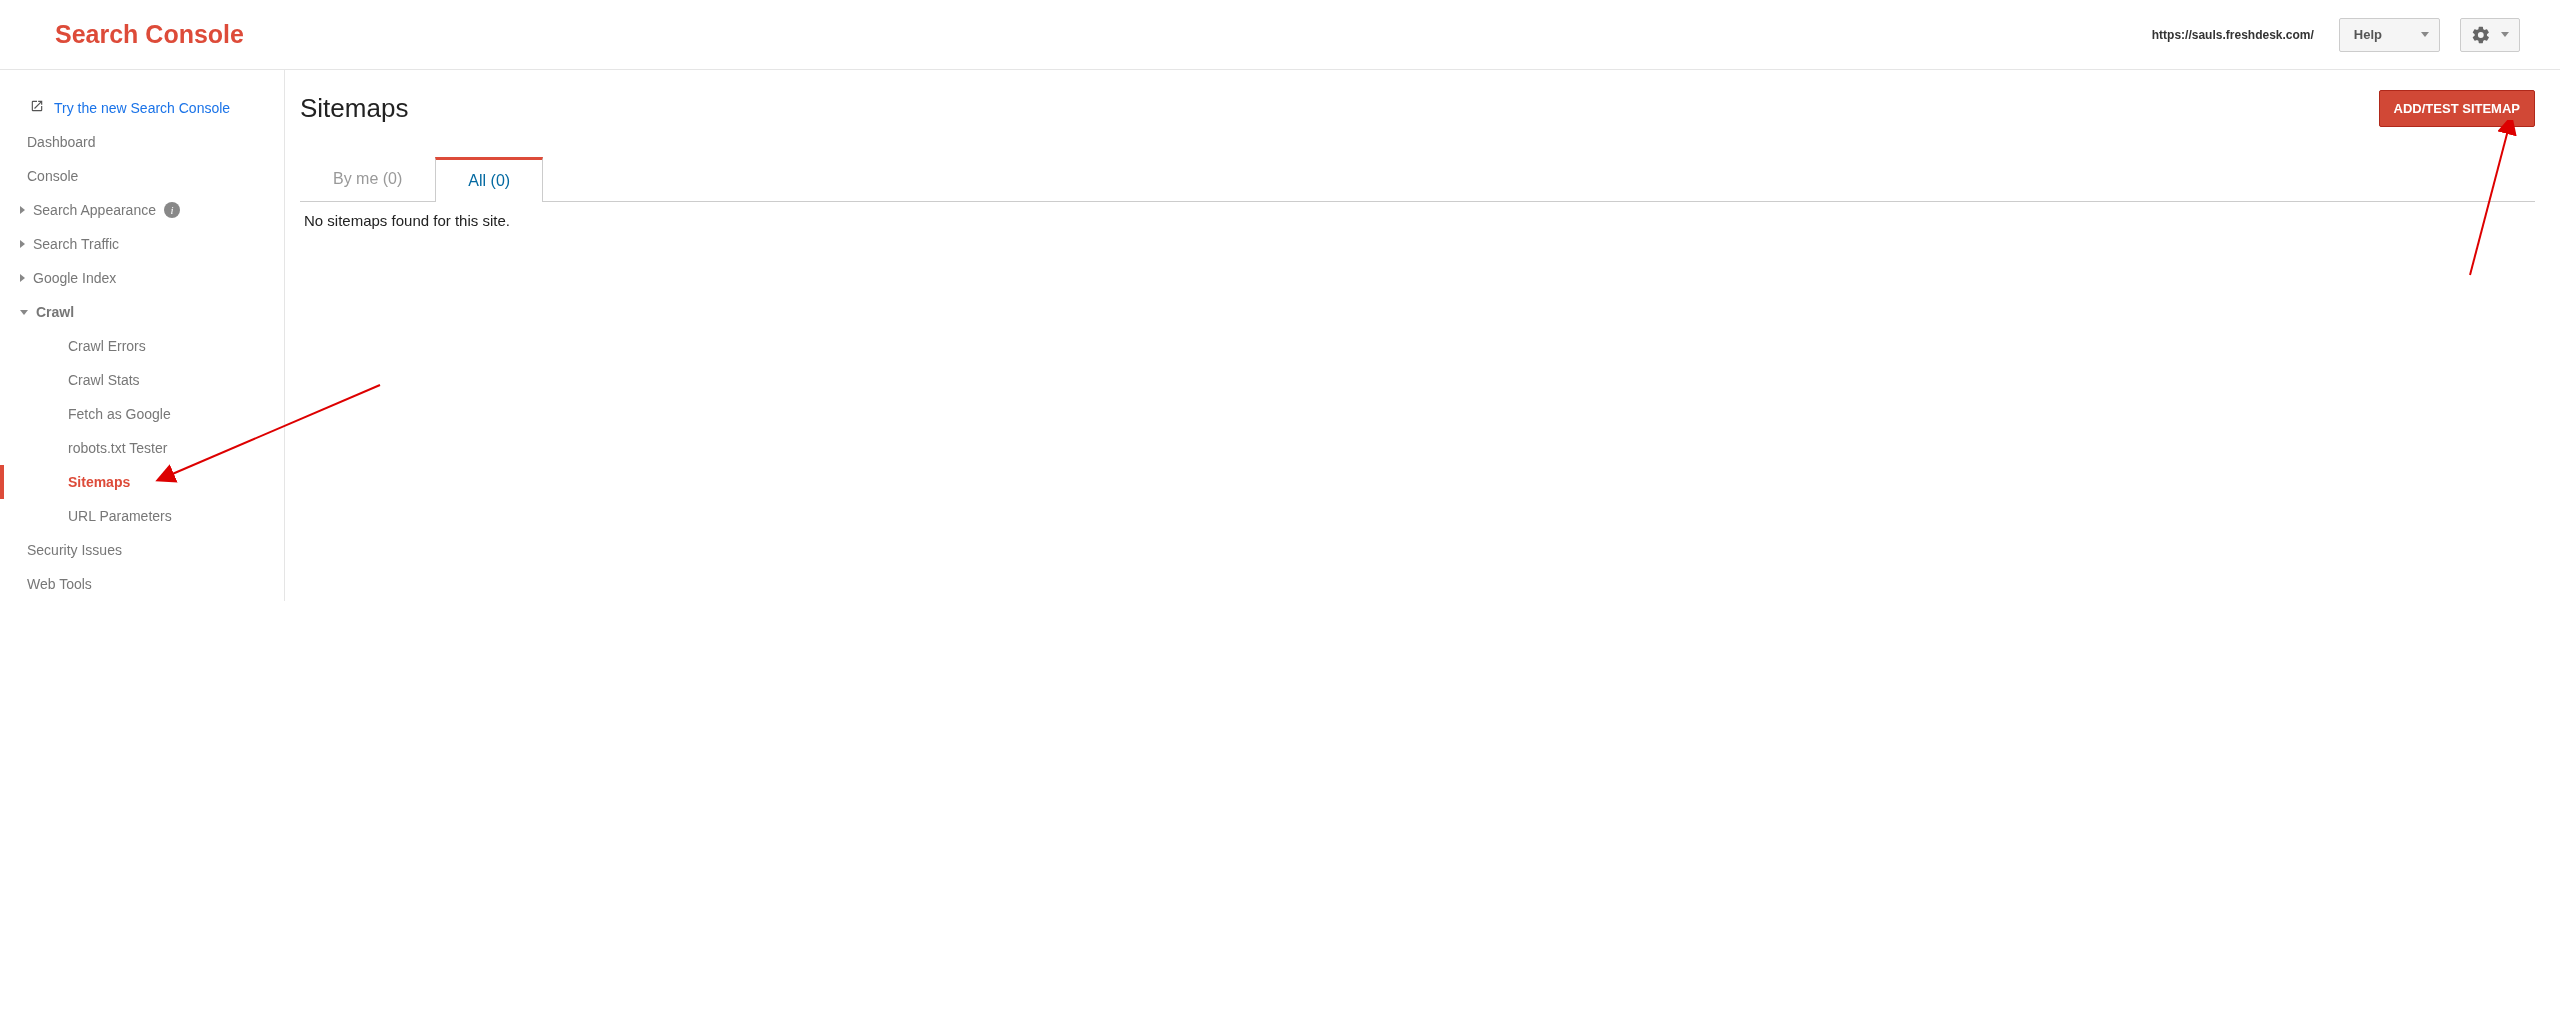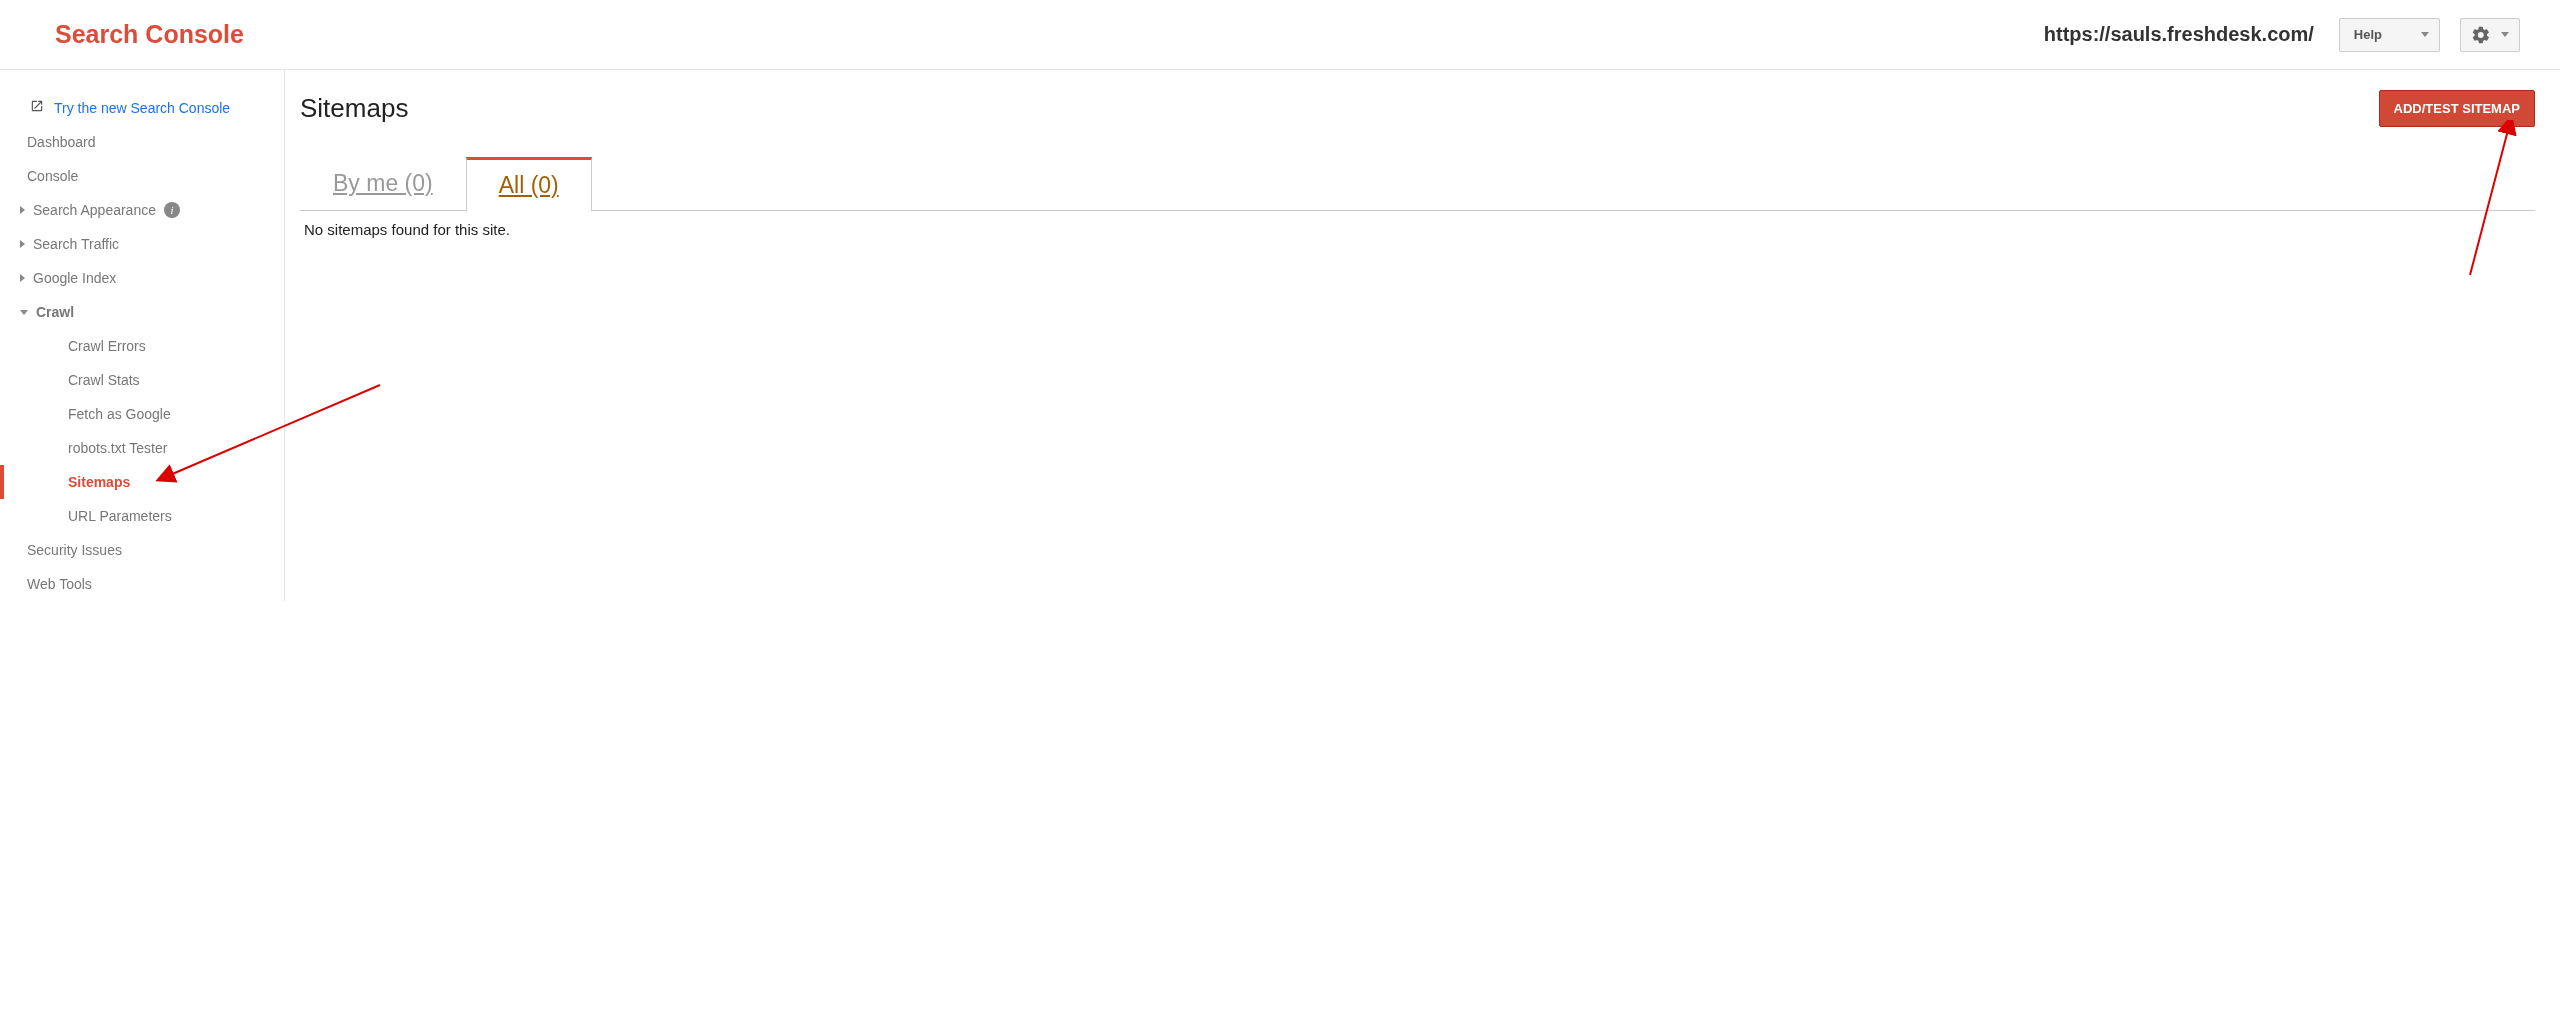--- a/index.html
+++ b/index.html
@@ -6,21 +6,21 @@
     body { font-family: Arial, Helvetica, sans-serif; font-size: 14px; color: #333; background: #fff; width: 2560px; }
     .header {
       display: flex;
       align-items: center;
       padding: 10px 40px 10px 55px;
       border-bottom: 1px solid #e5e5e5;
       height: 70px;
     }
     .logo { color: #dd4b39; font-size: 25px; font-weight: 700; flex: 0 0 auto; }
     .header-spacer { flex: 1; }
-    .property-url { font-weight: bold; font-size: 20px; margin-right: 25px; }
+    .property-url { font-weight: bold; font-size: 12px; margin-right: 25px; }
     .help-btn {
       display: inline-flex; align-items: center;
       background: #f5f5f5; border: 1px solid #ccc; border-radius: 2px;
       height: 34px; padding: 0 10px 0 14px; cursor: pointer;
       font-size: 13px; font-weight: bold; color: #555; margin-right: 20px; gap: 29px;
     }
     .help-btn .tri { margin-left: 10px; }
     .gear-btn {
       display: inline-flex; align-items: center; justify-content: center;
       background: #f5f5f5; border: 1px solid #ccc; border-radius: 2px;
@@ -59,22 +59,22 @@
     }
     .main { flex: 1; padding: 20px 25px 20px 15px; position: relative; }
     .titlebar { display: flex; align-items: center; margin-bottom: 30px; }
     .page-title { font-size: 26px; font-weight: 400; color: #222; }
     .add-btn {
       background: #d14836; color: #fff; font-weight: bold; font-size: 13px;
       border: 1px solid #b0281a; border-radius: 2px; padding: 10px 14px; cursor: pointer;
       margin-left: auto;
     }
     .tabs { display: flex; border-bottom: 1px solid #ccc; }
-    .tab { padding: 12px 32px; color: #999; font-size: 23px; cursor: pointer; border: 1px solid transparent; border-bottom: none; text-decoration: underline; }
-    .tab.active { color: #a16207; border-color: #ccc; border-top: 3px solid #dd4b39; background: #fff; margin-bottom: -1px; }
+    .tab { padding: 12px 32px; color: #999; font-size: 16px; cursor: pointer; border: 1px solid transparent; border-bottom: none; }
+    .tab.active { color: #0369a1; border-color: #ccc; border-top: 3px solid #dd4b39; background: #fff; margin-bottom: -1px; }
     .empty-msg { padding: 10px 4px; font-size: 15px; color: #222; }
     .annot-arrow { position: absolute; pointer-events: none; }
     svg.gear { width: 20px; height: 20px; }
   </style>
 </head>
 <body>
 
 <div class="header">
   <div class="logo">Search Console</div>
   <div class="header-spacer"></div>

